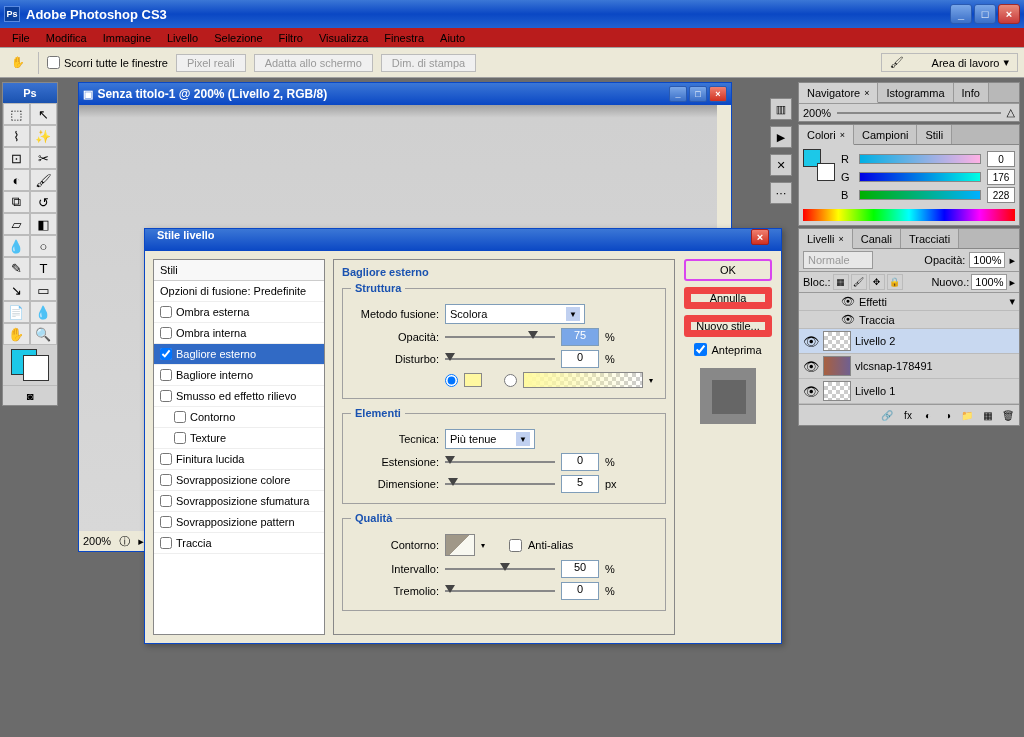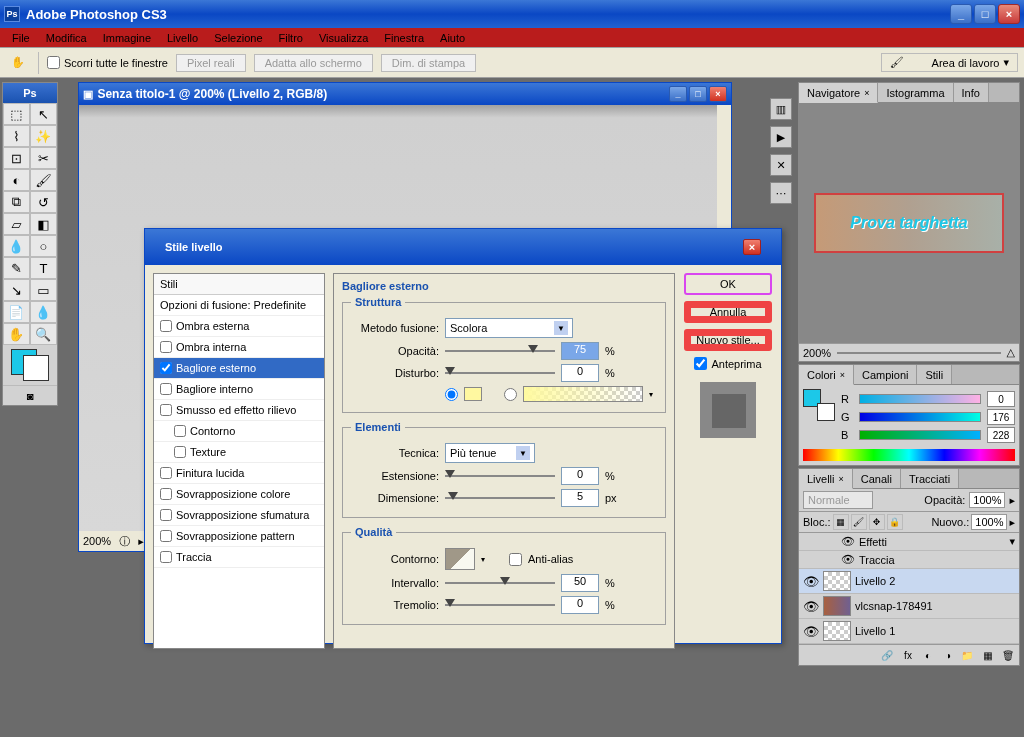--- a/index.html
+++ b/index.html
@@ -42,21 +42,21 @@
 .doc-window .doc-title { height: 22px; background: linear-gradient(to bottom, #3b77d6, #0a47c4); color: white; font-weight: bold; display: flex; align-items: center; padding: 0 4px; }
 .doc-window .doc-title .title-text { flex: 1; font-size: 12px; }
 .doc-window .doc-title .doc-btn { width: 18px; height: 16px; background: linear-gradient(to bottom, #7aa7e8, #3a6fc8); border: 1px solid #2a5ab0; border-radius: 2px; margin-left: 2px; display: flex; align-items: center; justify-content: center; font-size: 9px; cursor: pointer; }
 .doc-window .doc-title .doc-btn.close { background: linear-gradient(to bottom, #f08070, #d03020); }
 .doc-window .canvas-area { position: absolute; top: 22px; left: 0; right: 14px; bottom: 20px; background: linear-gradient(to bottom, #a0a0a0 0%, #d0d0d0 3%, #d8d8d8 100%); }
 .doc-window .vscroll { position: absolute; right: 0; top: 22px; bottom: 20px; width: 14px; background: #ece9d8; }
 .doc-window .statusbar { position: absolute; bottom: 0; left: 0; right: 0; height: 20px; background: #ece9d8; display: flex; align-items: center; padding: 0 4px; gap: 8px; }
 
 
 .dialog { position: absolute; left: 144px; top: 150px; width: 638px; height: 416px; background: #ece9d8; border: 1px solid #0a47c4; box-shadow: 2px 2px 6px rgba(0,0,0,0.3); z-index: 100; }
-.dialog .dlg-title { height: 36px; background: linear-gradient(to bottom, #3b77d6, #0a47c4); color: white; font-weight: bold; display: flex; align-items: center; padding: 0 20px; font-size: 12px; }
+.dialog .dlg-title { height: 22px; background: linear-gradient(to bottom, #3b77d6, #0a47c4); color: white; font-weight: bold; display: flex; padding: 0 12px; font-size: 12px; }
 .dialog .dlg-title .dlg-close { width: 18px; height: 16px; background: linear-gradient(to bottom, #f08070, #d03020); border: 1px solid #a02020; border-radius: 2px; margin-left: auto; display: flex; align-items: center; justify-content: center; cursor: pointer; }
 .dialog .dlg-body { display: flex; height: calc(100% - 22px); padding: 8px; gap: 8px; }
 
 .style-list { width: 172px; border: 1px solid #888; background: white; }
 .style-list .style-head { padding: 4px 6px; border-bottom: 1px solid #ccc; background: #f8f8f8; }
 .style-list .style-row { padding: 4px 6px; display: flex; align-items: center; gap: 4px; border-bottom: 1px solid #eee; cursor: pointer; }
 .style-list .style-row.selected { background: #316ac5; color: white; }
 .style-list .style-row.indent { padding-left: 20px; }
 .style-list input[type=checkbox] { width: 12px; height: 12px; }
 
@@ -280,21 +280,21 @@
             </div>
           </div>
       </div>
 
       <div class="style-settings">
         <div class="section-title">Bagliore esterno</div>
         <fieldset>
           <legend>Struttura</legend>
           <div class="field-row">
             <label>Metodo fusione:</label>
-            <div class="dropdown" style="width:128px">
+            <div class="dropdown" style="width:140px">
               <span>Scolora</span>
               <div class="dd-arrow">▼</div>
             </div>
           </div>
           <div class="field-row">
             <label>Opacità:</label>
             <div class="slider">
                 <div class="thumb" style="left:75%"></div>
               </div>
             <div class="num-input blue">75</div>
@@ -399,23 +399,20 @@
 
     <div class="panel nav-panel">
       <div class="panel-tabs">
         <div class="tab active">
             <span>Navigatore</span>
             <span class="x">×</span>
           </div>
         <div class="tab">Istogramma</div>
         <div class="tab">Info</div>
       </div>
-      <div class="preview">
-        <div class="nav-thumb">Prova targhetta</div>
-      </div>
       <div class="nav-foot">
         <span>200%</span>
         <span style="flex:1;height:8px;background:linear-gradient(to bottom,transparent 40%,#888 41%,#888 59%,transparent 60%)"></span>
         <span>△</span>
       </div>
     </div>
 
     <div class="panel color-panel">
       <div class="panel-tabs">
         <div class="tab active">

